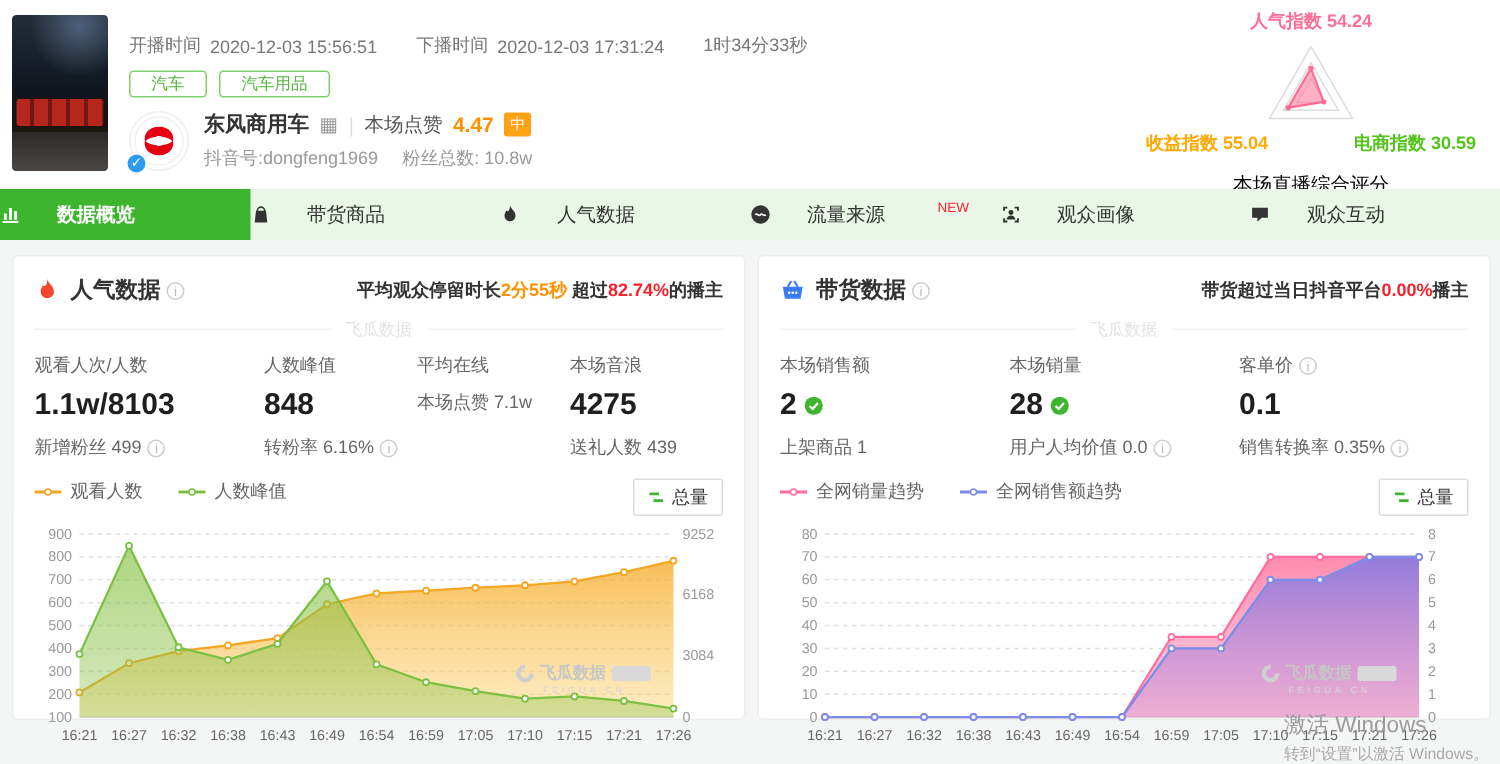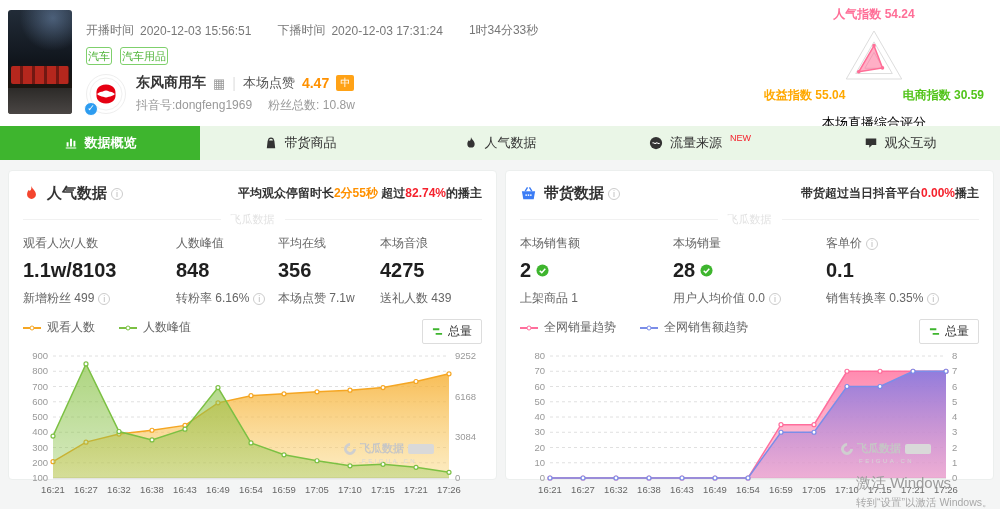--- a/index.html
+++ b/index.html
@@ -13,21 +13,21 @@
   .thumb .sky{position:absolute;left:0;top:0;right:0;height:40px;background:radial-gradient(circle at 70% 20%, rgba(120,150,190,.5), transparent 60%)}
   .thumb .trucks{position:absolute;left:3px;right:3px;bottom:30px;height:18px;border-radius:2px;
          background:repeating-linear-gradient(90deg,#b5271d 0 9px,#711812 9px 12px)}
   .thumb .road{position:absolute;left:0;right:0;bottom:0;height:26px;background:linear-gradient(180deg,#2c2a28,#4a4644)}
   .hmain{position:absolute;left:86px;top:14px;width:690px}
   .title-row{display:flex;align-items:center;gap:8px}
   .title{font-size:15px;font-weight:bold;color:#222}
   .times{margin-top:8px;font-size:12px;color:#777;display:flex;gap:6px;align-items:center}
   .times .gap{width:14px}
   .tags{margin-top:8px;display:flex;gap:8px}
-  .tag{font-size:11px;color:#54b63e;border:1px solid #7fd06c;border-radius:3px;padding:1px 1px;line-height:14px}
+  .tag{font-size:11px;color:#54b63e;border:1px solid #7fd06c;border-radius:3px;padding:1px 14px;line-height:14px}
   .account{margin-top:9px;display:flex;align-items:center;gap:10px}
   .avatar{position:relative;width:40px;height:40px;border-radius:50%;border:1px solid #eee;background:#fff;flex:0 0 auto;
           display:flex;align-items:center;justify-content:center}
   .vbadge{position:absolute;left:-3px;bottom:-3px;width:14px;height:14px;border-radius:50%;background:#2d9cf0;border:1.5px solid #fff;
           color:#fff;font-size:9px;line-height:11px;text-align:center}
   .vbadge::before{content:"✓"}
   .acct-r1{display:flex;align-items:center;gap:7px;font-size:14px;color:#333;font-weight:bold}
   .qr{color:#9a9a9a;font-size:13px;font-weight:normal}
   .sep{color:#e0e0e0;font-weight:normal}
   .kb-label{font-size:13px;color:#555;font-weight:normal}
@@ -38,24 +38,24 @@
   
   .radar-box{position:absolute;right:16px;top:6px;width:220px;text-align:center}
   .radar-top{font-size:12px;font-weight:bold;color:#ff6e97}
   .radar-svg{display:block;margin:2px auto 0}
   .radar-bottom{display:flex;justify-content:space-between;font-size:12px;font-weight:bold;margin-top:-4px}
   .m-left{color:#ffa800}.m-right{color:#52c41a}
   .radar-caption{margin-top:10px;font-size:13px;color:#000000}
 
   
   nav{position:absolute;left:0;top:126px;width:1000px;height:34px;display:flex;background:#eaf6e7}
-  .tab{flex:1;display:flex;align-items:center;justify-content:center;gap:7px;font-size:13px;color:#333;cursor:pointer}
+  .tab{flex:1;display:flex;align-items:center;gap:24px;font-size:13px;color:#333;cursor:pointer}
   .tab svg{flex:0 0 auto}
   .tab.active{background:#3eb52e;color:#fff;font-weight:bold}
-  .tab-badge{color:#f5222d;font-size:9px;vertical-align:super;margin-left:1px;transform:translateY(-5px);display:inline-block}
+  .tab-badge{color:#f5222d;font-size:9px;vertical-align:super;margin-left:11px;transform:translateY(-5px);display:inline-block}
 
   
   .panel{position:absolute;top:170px;width:489px;height:310px;background:#fff;border:1px solid #ecefee;border-radius:4px}
   #panel-pop{left:8px}
   #panel-sales{left:505px}
   .p-head{display:flex;align-items:center;padding:13px 14px 0 14px}
   .p-title{font-size:15px;font-weight:bold;color:#333;margin:0 4px 0 7px}
   .p-summary{margin-left:auto;font-size:12px;font-weight:bold;color:#333;white-space:nowrap}
   .hl-orange{color:#ff9100}.hl-red{color:#f5222d}
   .wm-divider{display:flex;align-items:center;margin:9px 14px 0 14px}
@@ -192,20 +192,28 @@
     <div class="tab">
       <svg width="14" height="14" viewBox="0 0 16 16">
         <circle cx="8" cy="8" r="7" fill="currentColor"></circle>
         <path d="M4 8.2c1.3-1.8 2.7 1.8 4 0s2.7 1.8 4 0" stroke="#fff" stroke-width="1.2" fill="none"></path>
       </svg>
       <span>流量来源</span>
       <span class="tab-badge">NEW</span>
     </div>
     <div class="tab">
       <svg width="14" height="14" viewBox="0 0 16 16">
+        <path fill="currentColor" d="M2 2h3.2v1.4H3.4v1.8H2V2zm8.8 0H14v3.2h-1.4V3.4h-1.8V2zM2 10.8h1.4v1.8h1.8V14H2v-3.2zM12.6 12.6V10.8H14V14h-3.2v-1.4h1.8z"></path>
+        <circle cx="8" cy="6.4" r="1.9" fill="currentColor"></circle>
+        <path fill="currentColor" d="M4.6 11.8c.4-2 1.8-3 3.4-3s3 1 3.4 3H4.6z"></path>
+      </svg>
+      <span>观众画像</span>
+    </div>
+    <div class="tab">
+      <svg width="14" height="14" viewBox="0 0 16 16">
         <path fill="currentColor" d="M2 2.8h12v7.6H9.2L6 13.5v-3.1H2V2.8z"></path>
       </svg>
       <span>观众互动</span>
     </div>
   </nav>
 
 <section class="panel" id="panel-pop">
   <div class="p-head">
     <svg width="17" height="17" viewBox="0 0 18 18">
       <path fill="#f4452e" d="M9 1c.7 3.4 4.7 4.8 4.7 9a4.7 4.7 0 0 1-9.4 0c0-2.2 1.1-3.4 1.7-4.6C6.8 6.7 9 6.5 9 1z"></path>
@@ -227,21 +235,20 @@
         <div class="stat-value">1.1w/8103</div>
         <div class="stat-sub">新增粉丝 499<span class="info-icon"></span></div>
       </div>
       <div class="stat-col">
         <div class="stat-label">人数峰值</div>
         <div class="stat-value">848</div>
         <div class="stat-sub">转粉率 6.16%<span class="info-icon"></span></div>
       </div>
       <div class="stat-col">
         <div class="stat-label">平均在线</div>
-        <div class="stat-value">356</div>
         <div class="stat-sub">本场点赞 7.1w</div>
       </div>
       <div class="stat-col">
         <div class="stat-label">本场音浪</div>
         <div class="stat-value">4275</div>
         <div class="stat-sub">送礼人数 439</div>
       </div>
     </div>
   <div class="legend-row">
     <span id="legend-0" style="display:flex">

